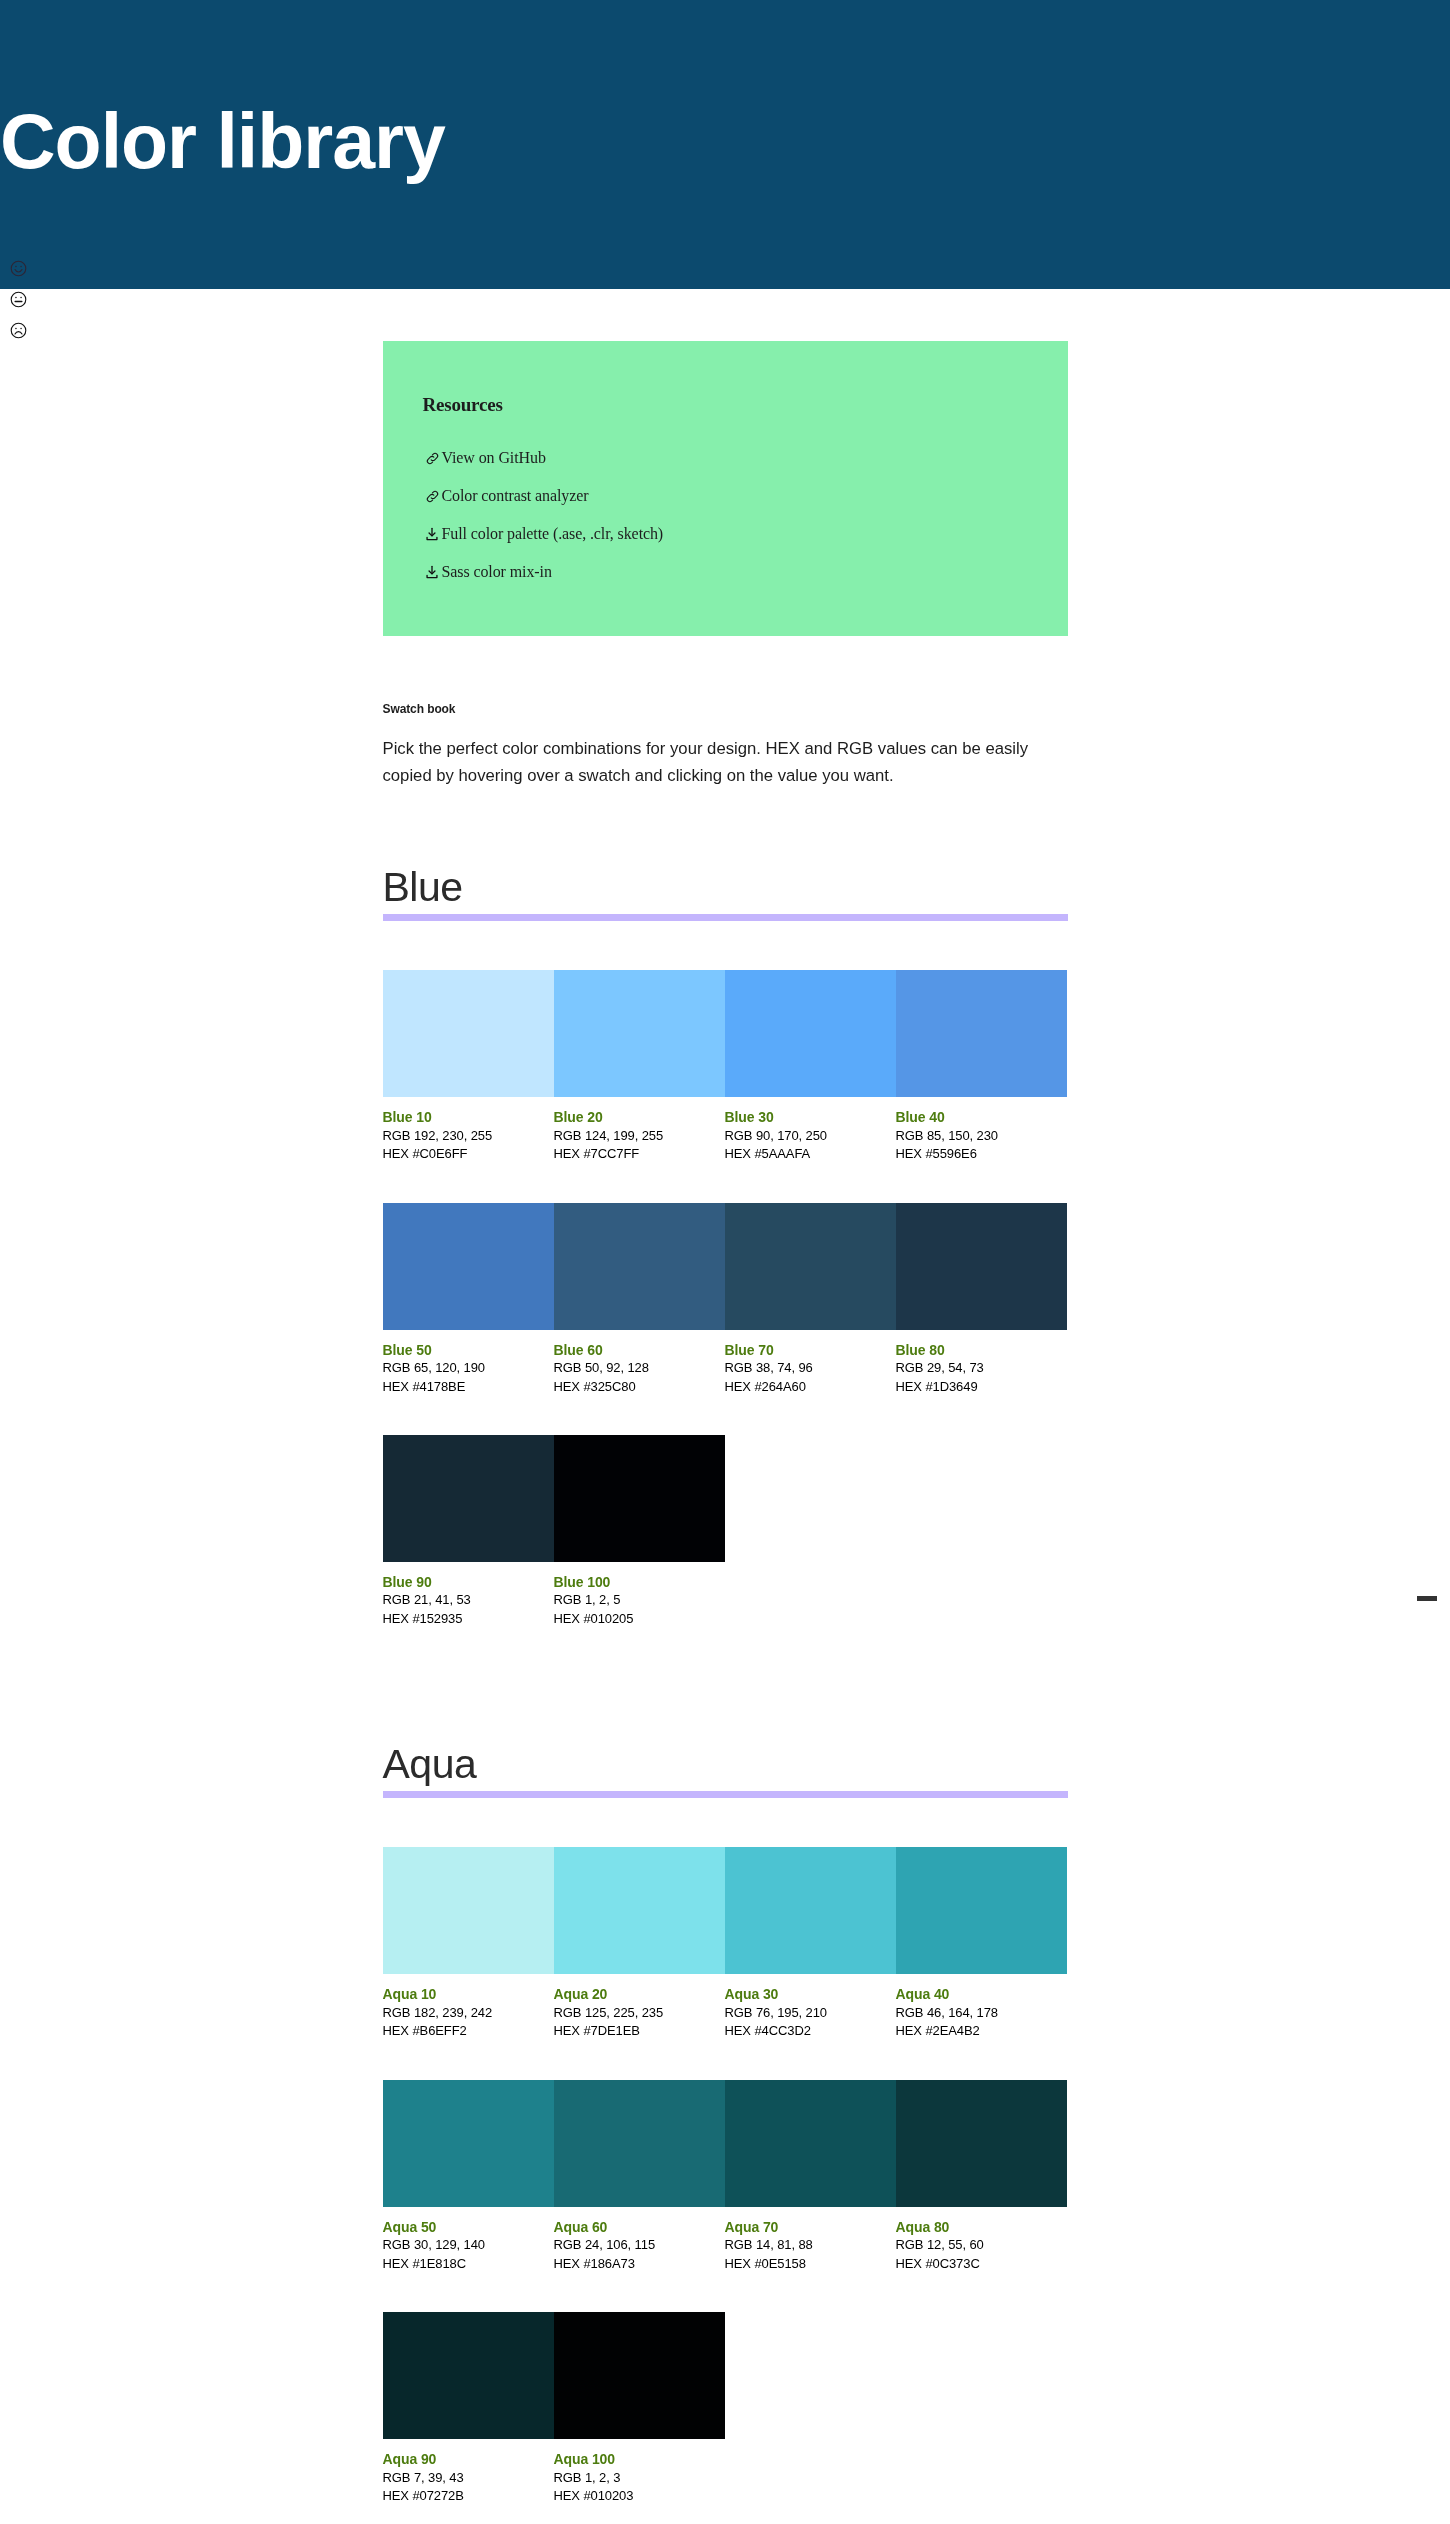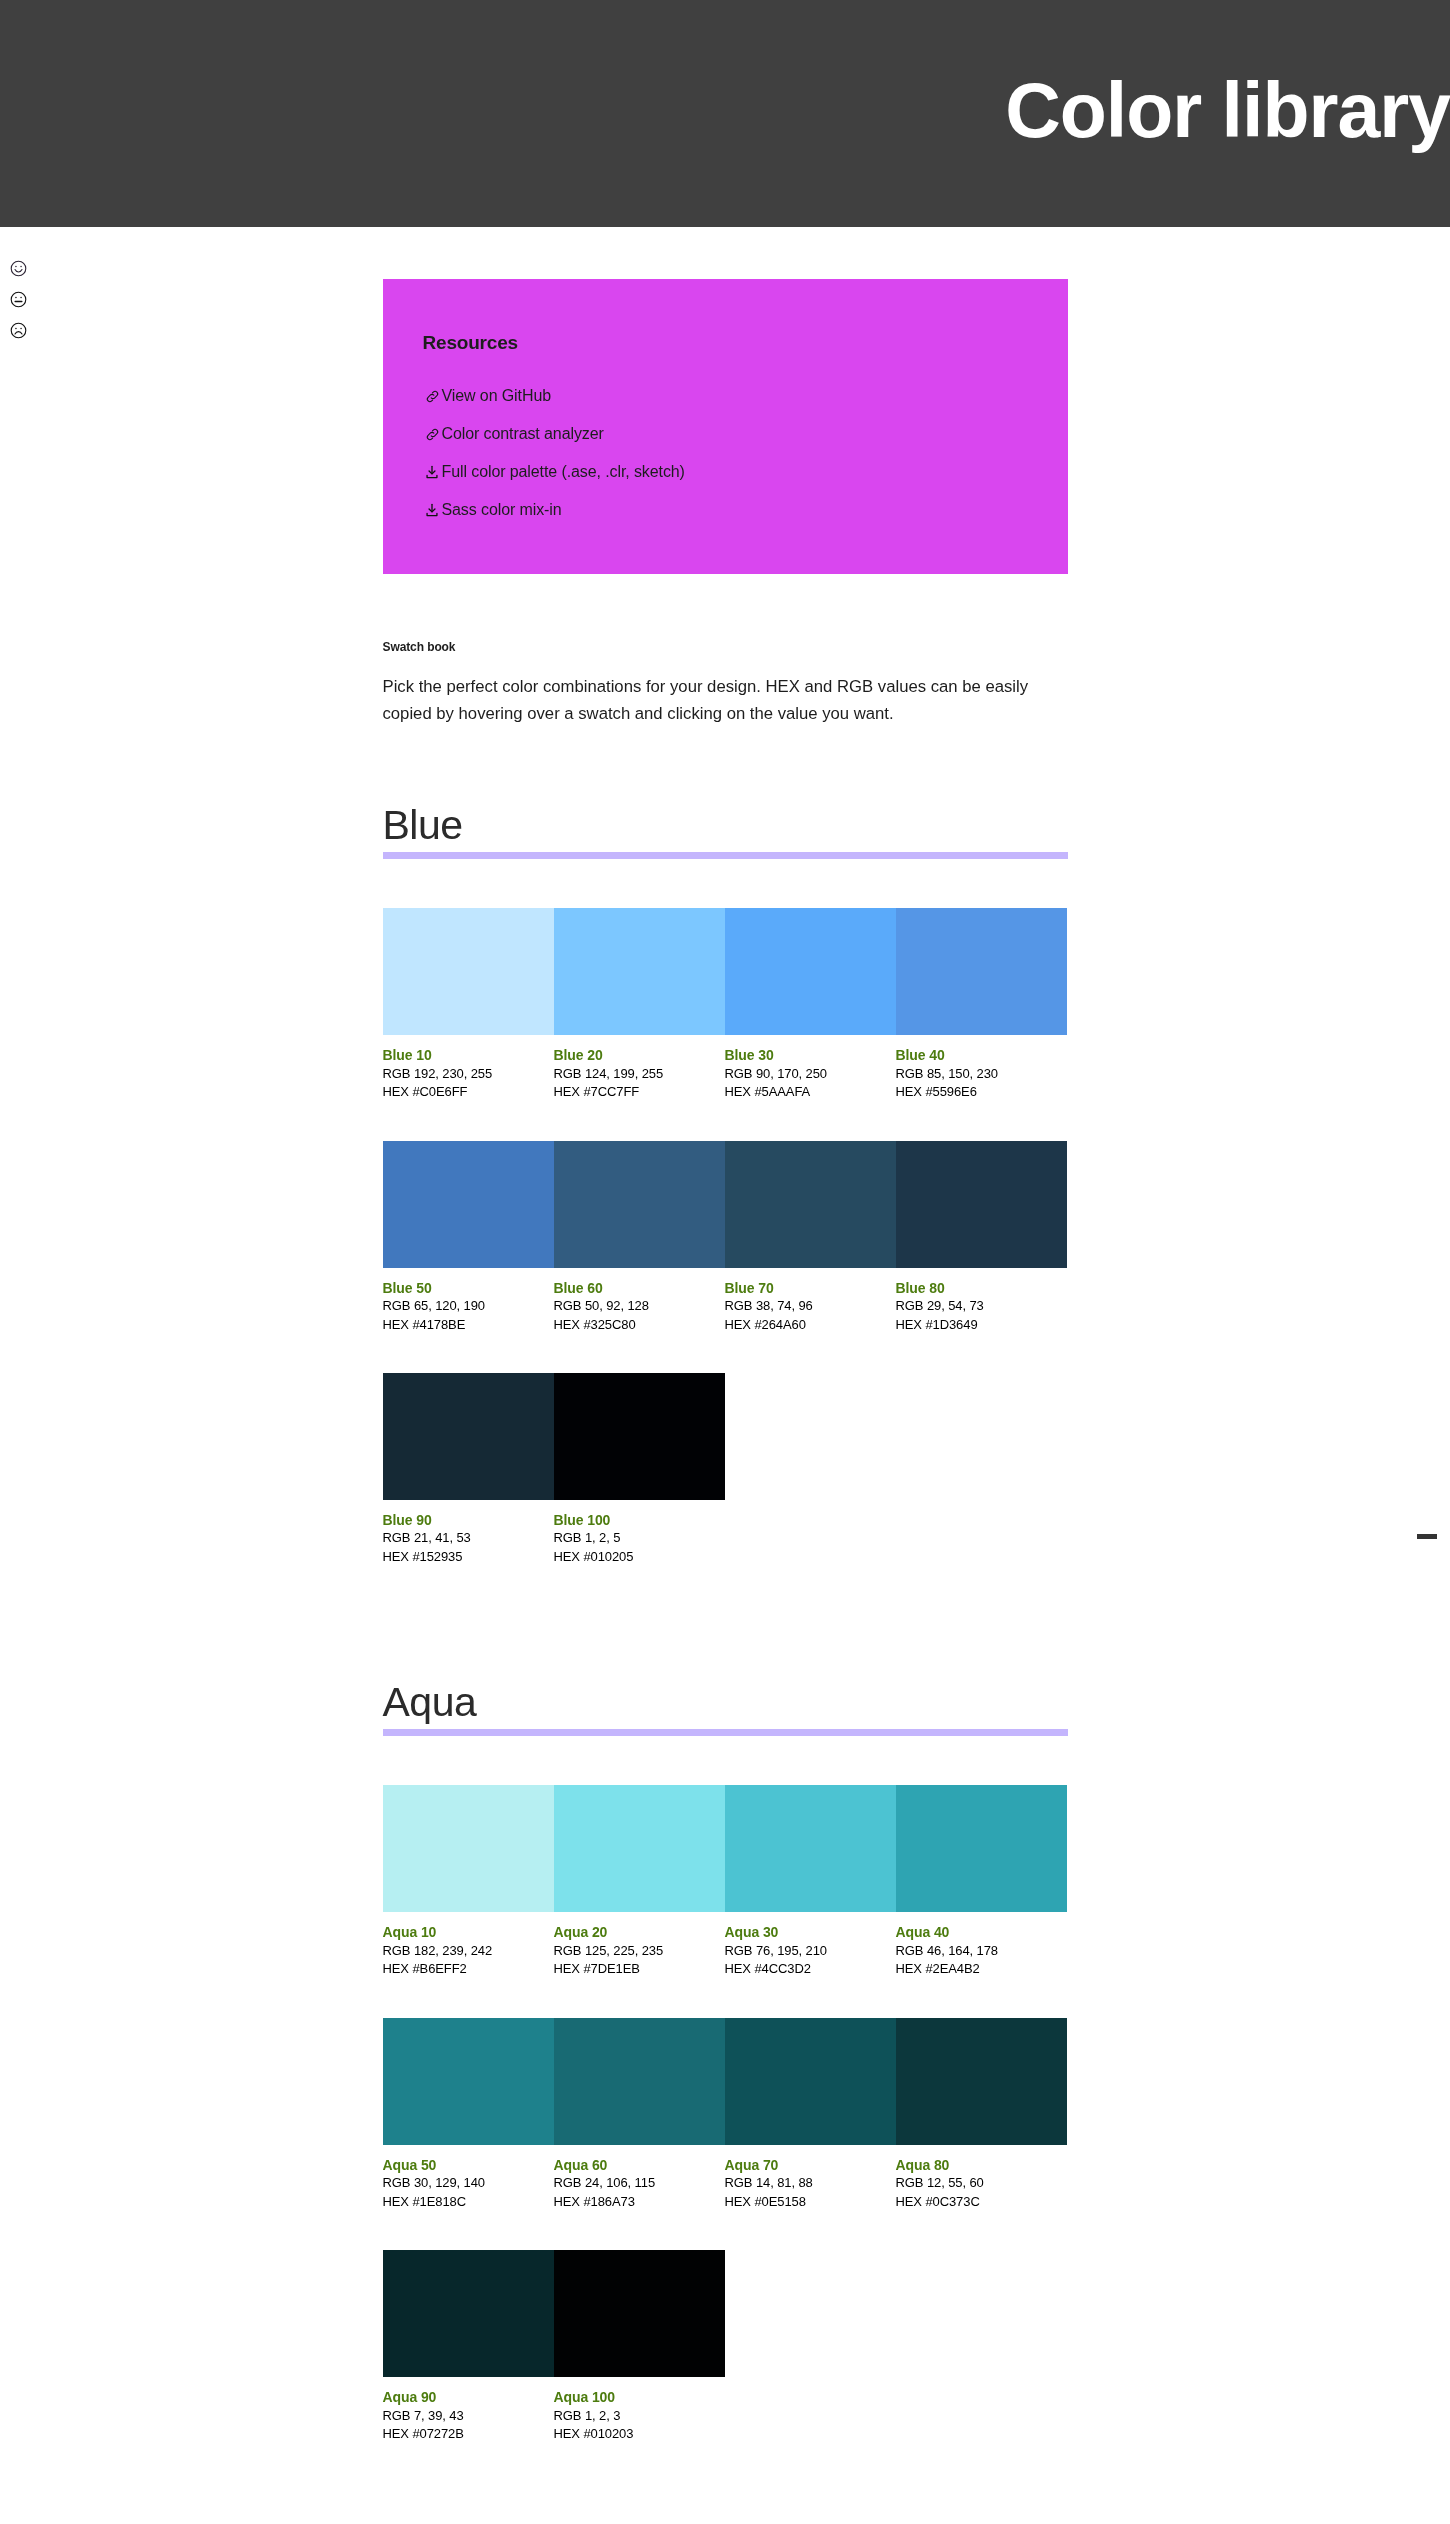--- a/index.html
+++ b/index.html
@@ -14,25 +14,25 @@
   body {
     position: relative;
     width: 1450px;
     min-height: 2673px;
     overflow: hidden;
   }
 
   
   .site-header {
     width: 1450px;
-    height: 227px;
-    background: #404040;
+    height: 289px;
+    background: #0c4a6e;
     display: flex;
     align-items: center;
-    justify-content: flex-end;
+    justify-content: flex-start;
     position: relative;
   }
   .site-title {
     color: #ffffff;
     font-size: 77px;
     font-weight: 700;
     letter-spacing: -1px;
     line-height: 1;
     transform: translateY(-3px);
   }
@@ -64,22 +64,23 @@
     width: 685px;
     margin: 0 auto;
     position: relative;
   }
 
   
   .resources-card {
     margin-top: 52px;
     width: 685px;
     min-height: 274px;
-    background: #d946ef;
+    background: #86efac;
     padding: 53px 0 45px 40px;
+    font-family: Liberation Serif, serif;
   }
   .resources-title {
     font-size: 19px;
     font-weight: 700;
     color: #1d1d1d;
     letter-spacing: -0.2px;
     margin-bottom: 23px;
   }
   .resource-list { list-style: none; }
   .resource-item {

